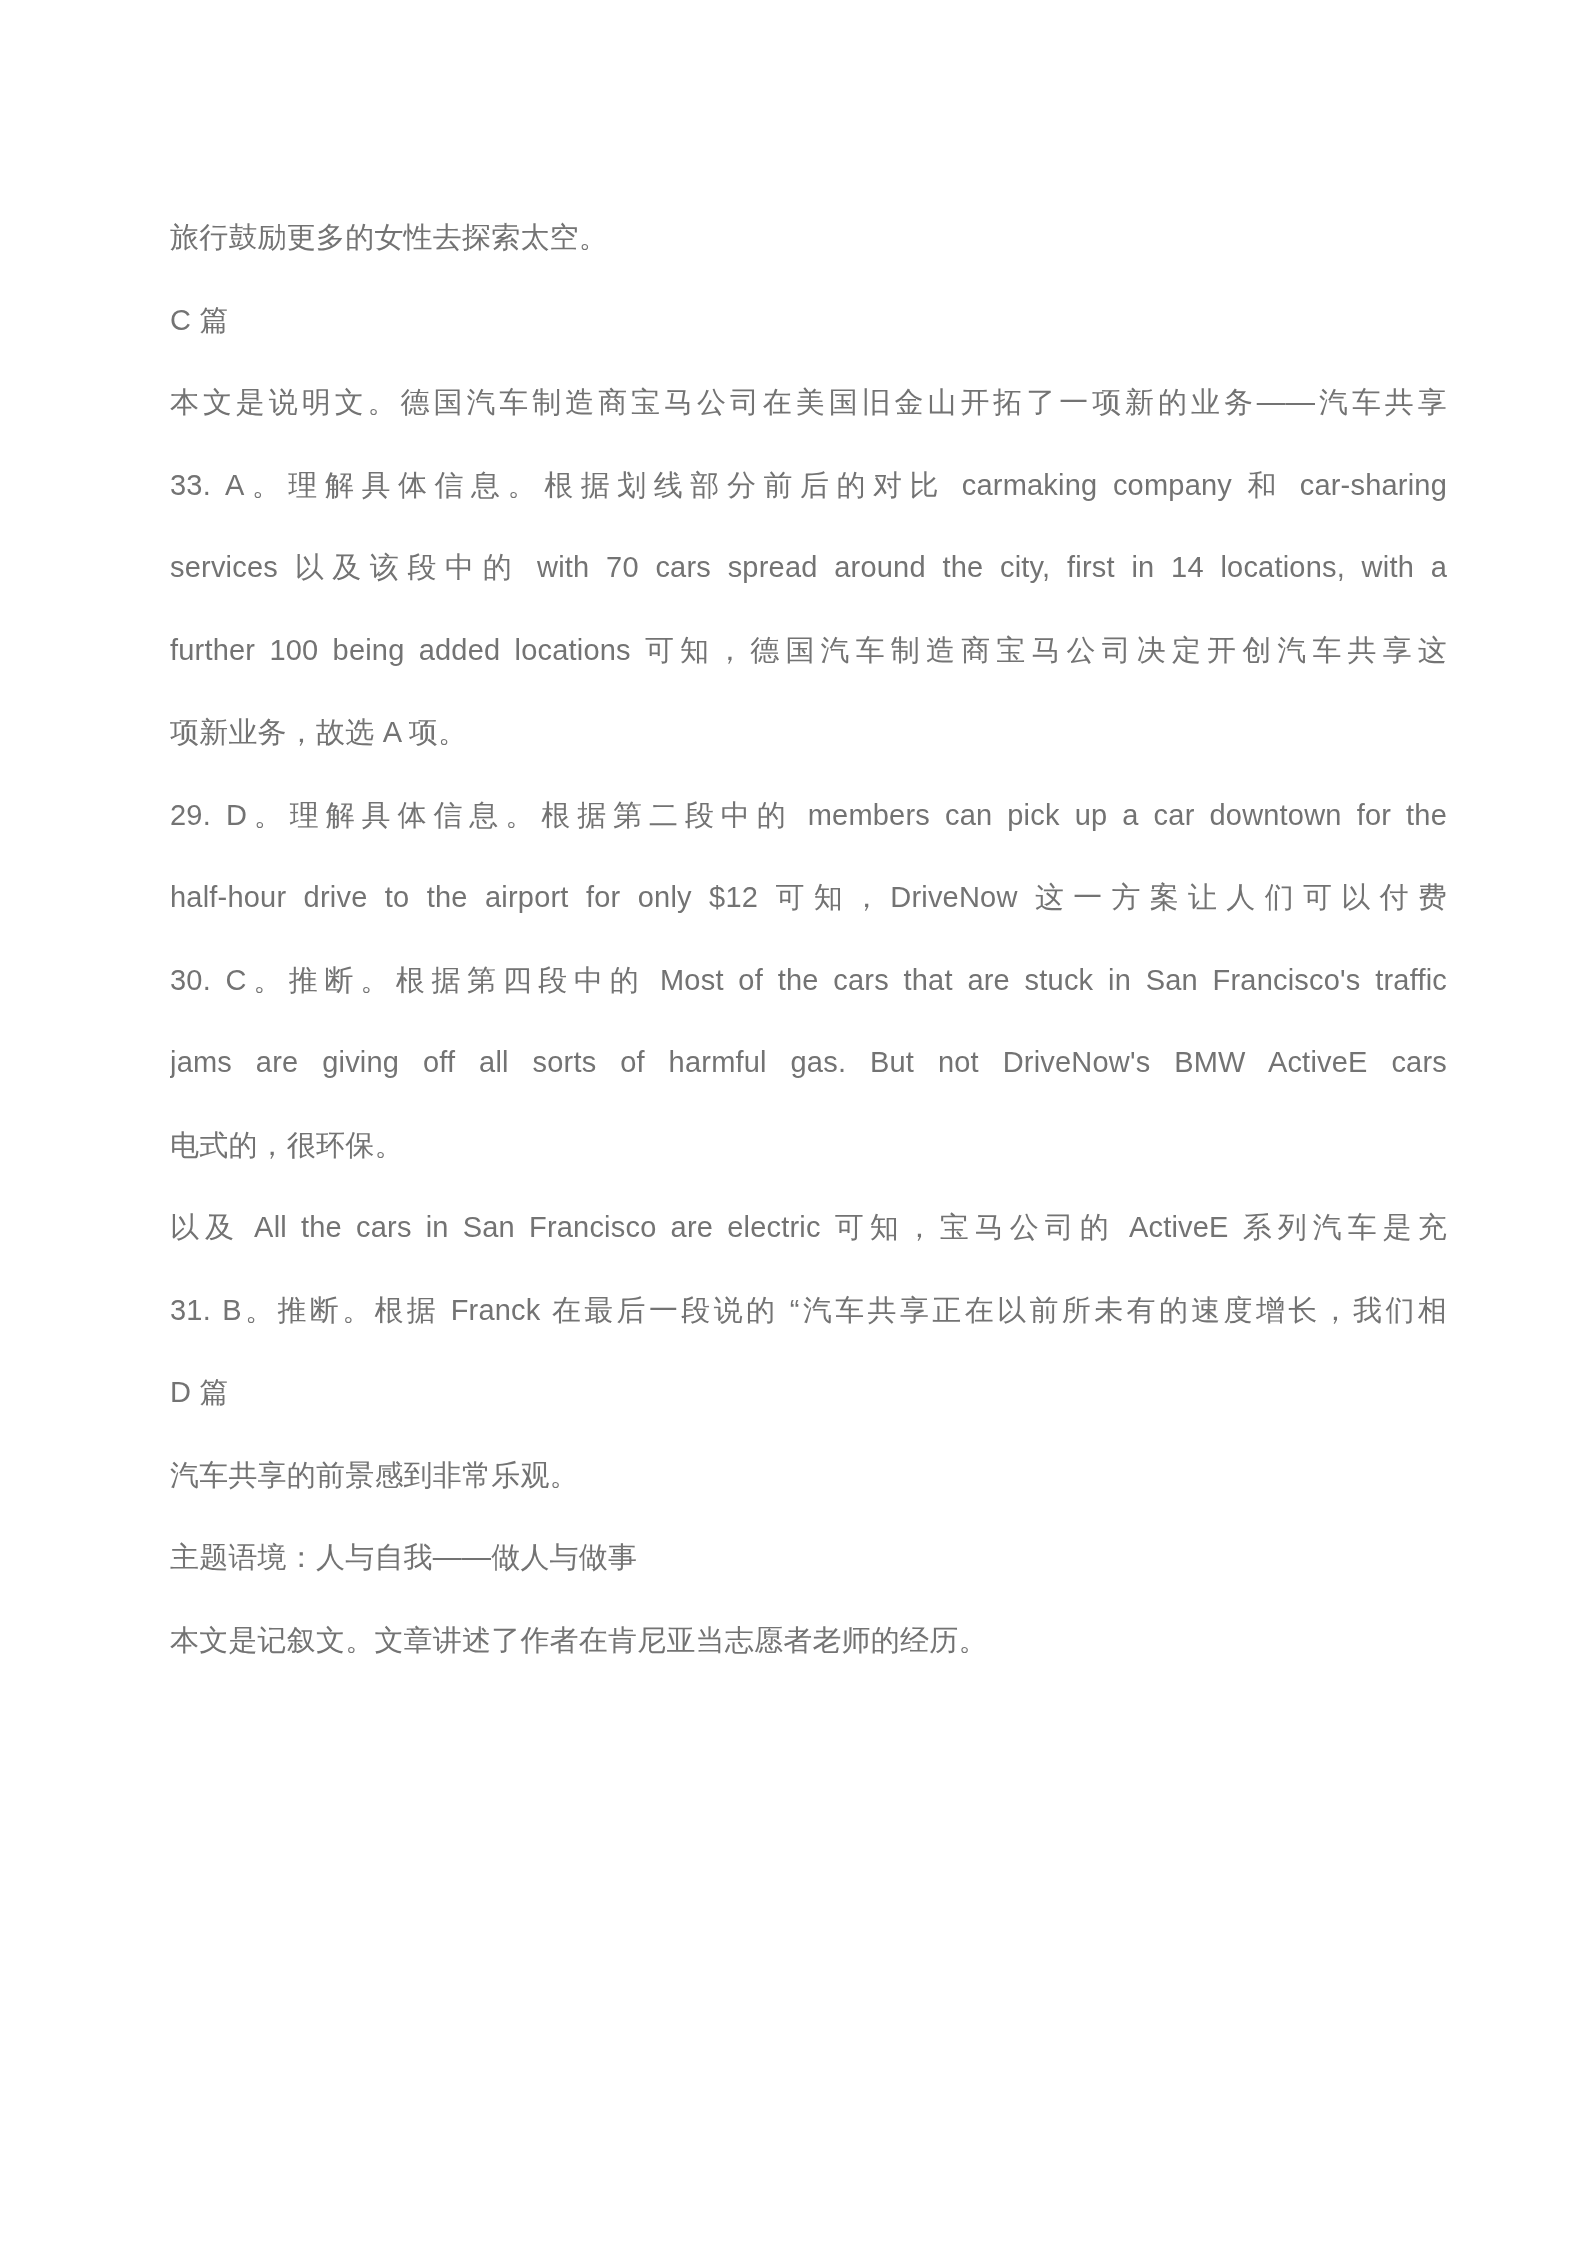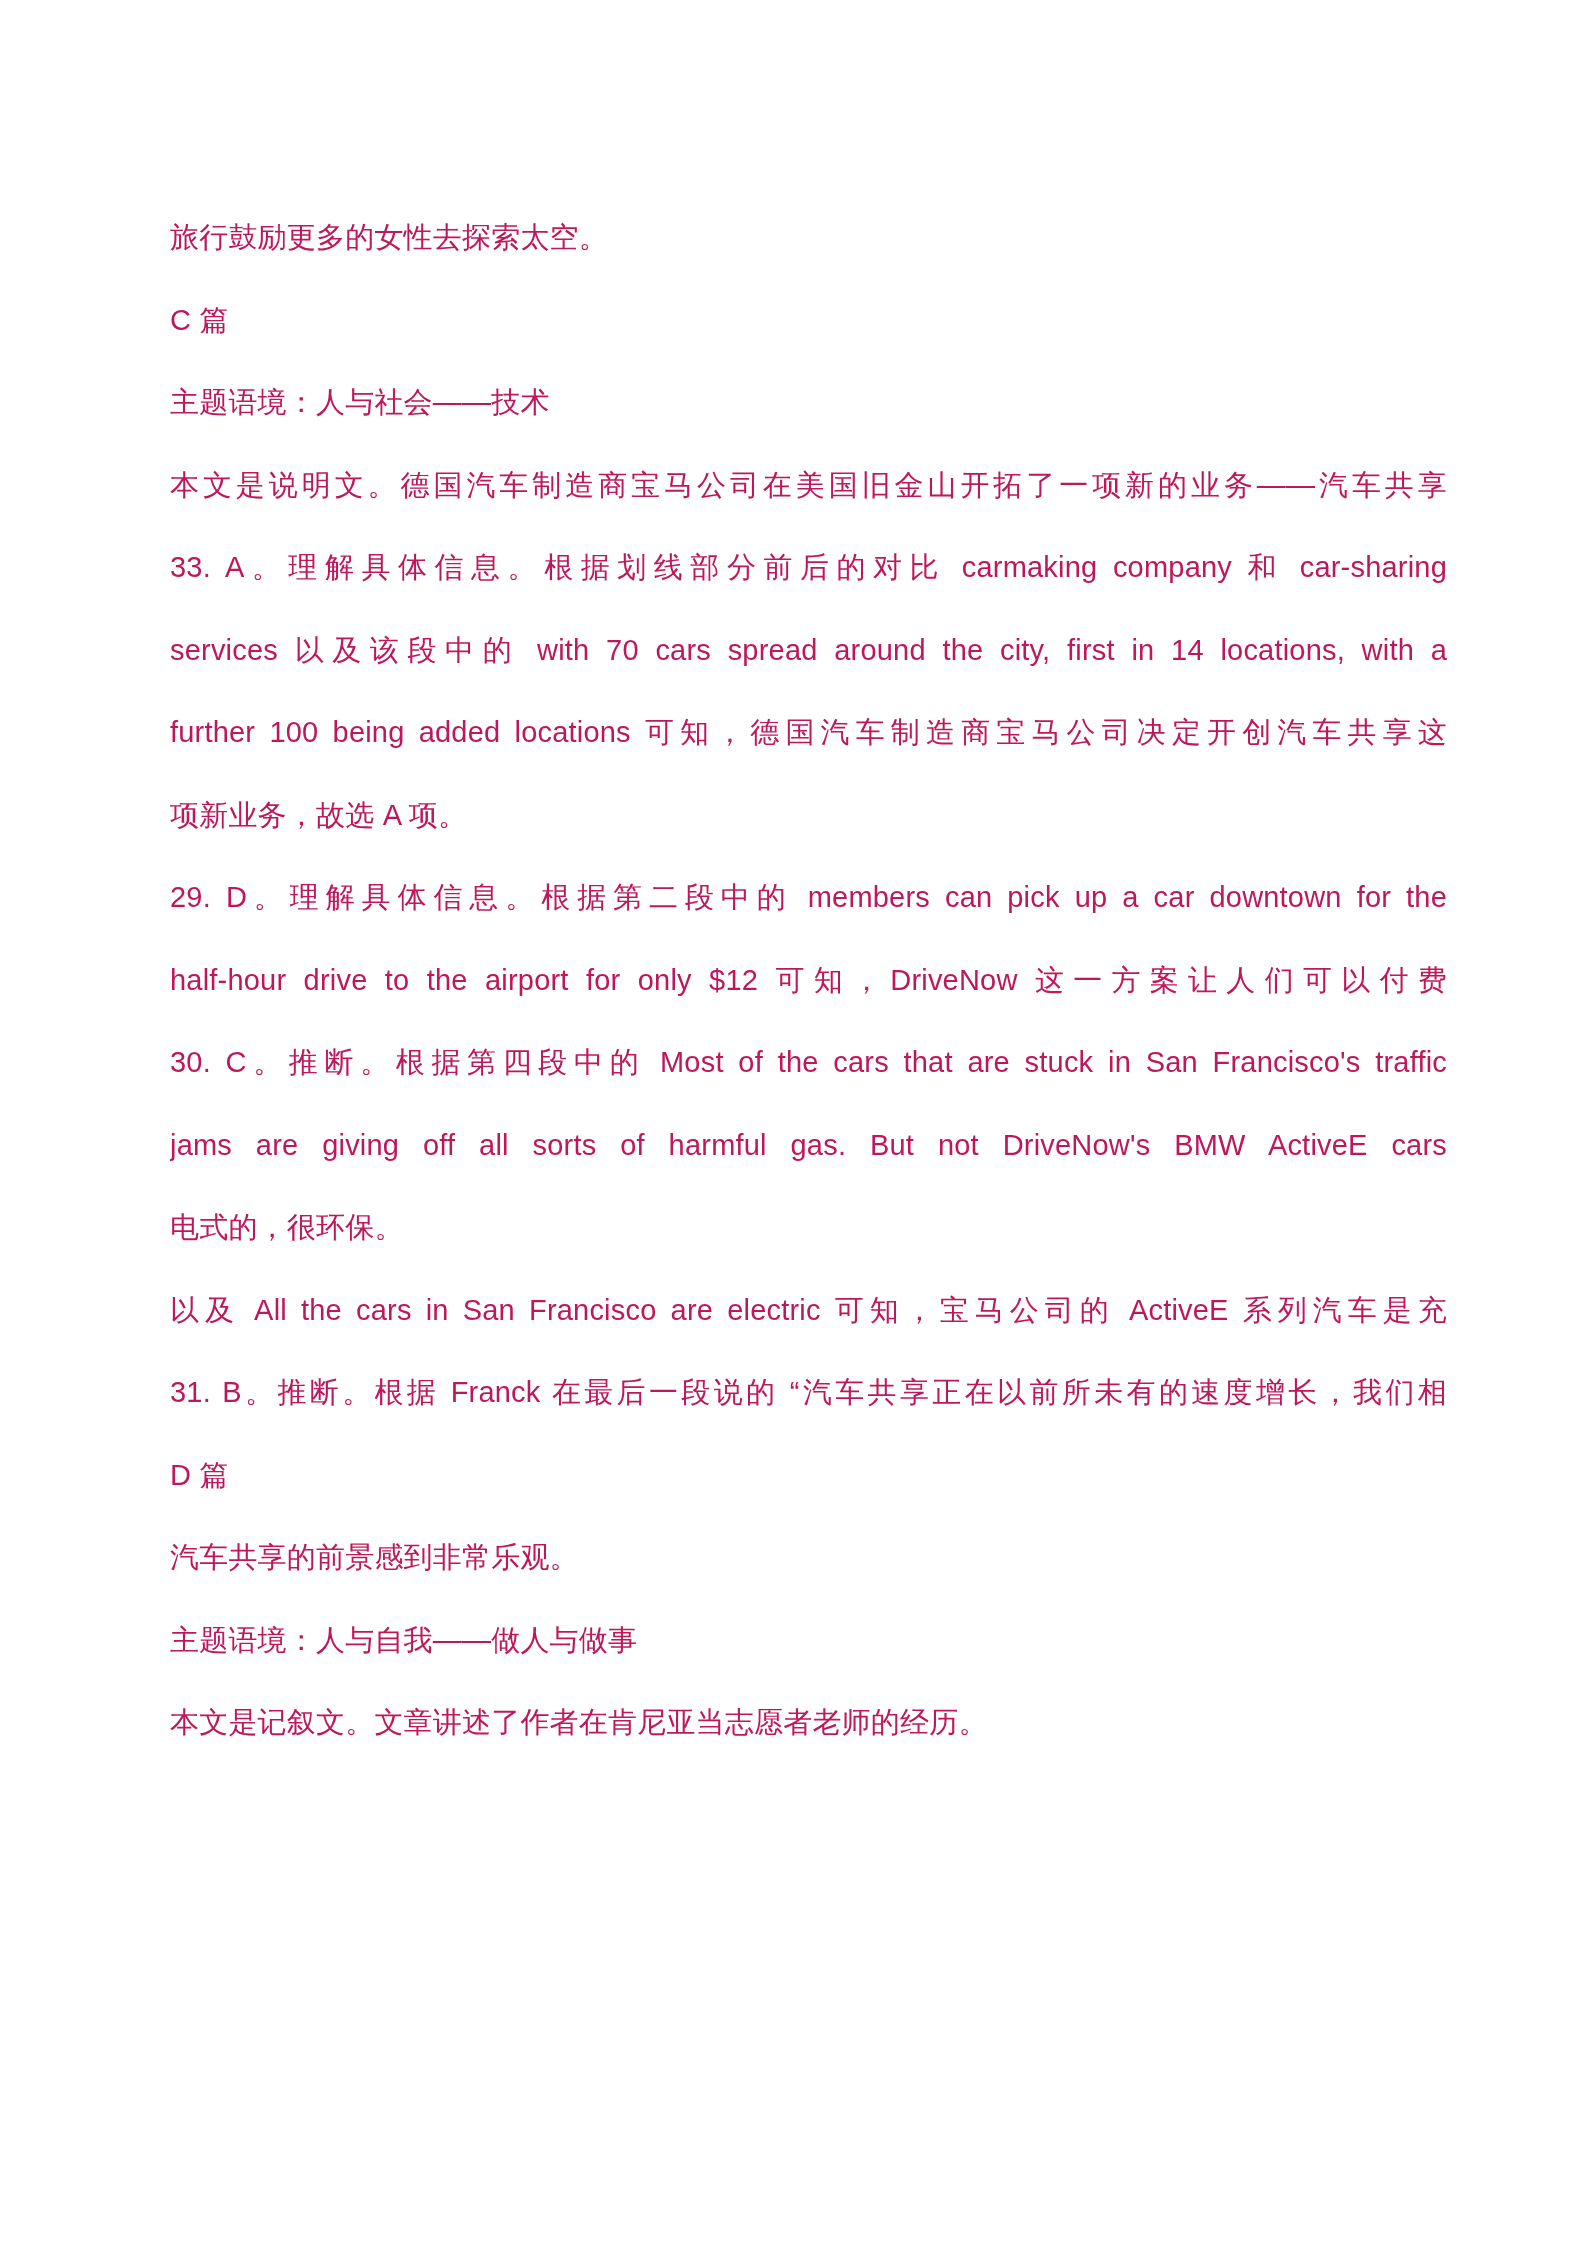--- a/index.html
+++ b/index.html
@@ -5,21 +5,21 @@
   html, body {
     margin: 0;
     padding: 0;
     background: #ffffff;
   }
   .page {
     position: relative;
     width: 1587px;
     height: 1915px;
     background: #ffffff;
-    color: #be185d;
+    color: #737373;
     font-family: "Liberation Sans", "DejaVu Sans", sans-serif;
     overflow: hidden;
   }
   .content {
     position: absolute;
     left: 170px;
     top: 196px;
     width: 1277px;
   }
   .line {
@@ -39,21 +39,20 @@
     text-align-last: justify;
   }
 </style>
 </head>
 <body>
 
 <div class="page">
   <div class="content">
     <div class="line">旅行鼓励更多的女性去探索太空。</div>
     <div class="line">C 篇</div>
-    <div class="line">主题语境：人与社会——技术</div>
     <div class="line j">本文是说明文。德国汽车制造商宝马公司在美国旧金山开拓了一项新的业务——汽车共享</div>
     <div class="line j">33. A。理解具体信息。根据划线部分前后的对比 carmaking company 和 car-sharing</div>
     <div class="line j">services 以及该段中的 with 70 cars spread around the city, first in 14 locations, with a</div>
     <div class="line j">further 100 being added locations 可知，德国汽车制造商宝马公司决定开创汽车共享这</div>
     <div class="line">项新业务，故选 A 项。</div>
     <div class="line j">29. D。理解具体信息。根据第二段中的 members can pick up a car downtown for the</div>
     <div class="line j">half-hour drive to the airport for only $12 可知，DriveNow 这一方案让人们可以付费</div>
     <div class="line j">30. C。推断。根据第四段中的 Most of the cars that are stuck in San Francisco's traffic</div>
     <div class="line j">jams are giving off all sorts of harmful gas. But not DriveNow's BMW ActiveE cars</div>
     <div class="line">电式的，很环保。</div>

